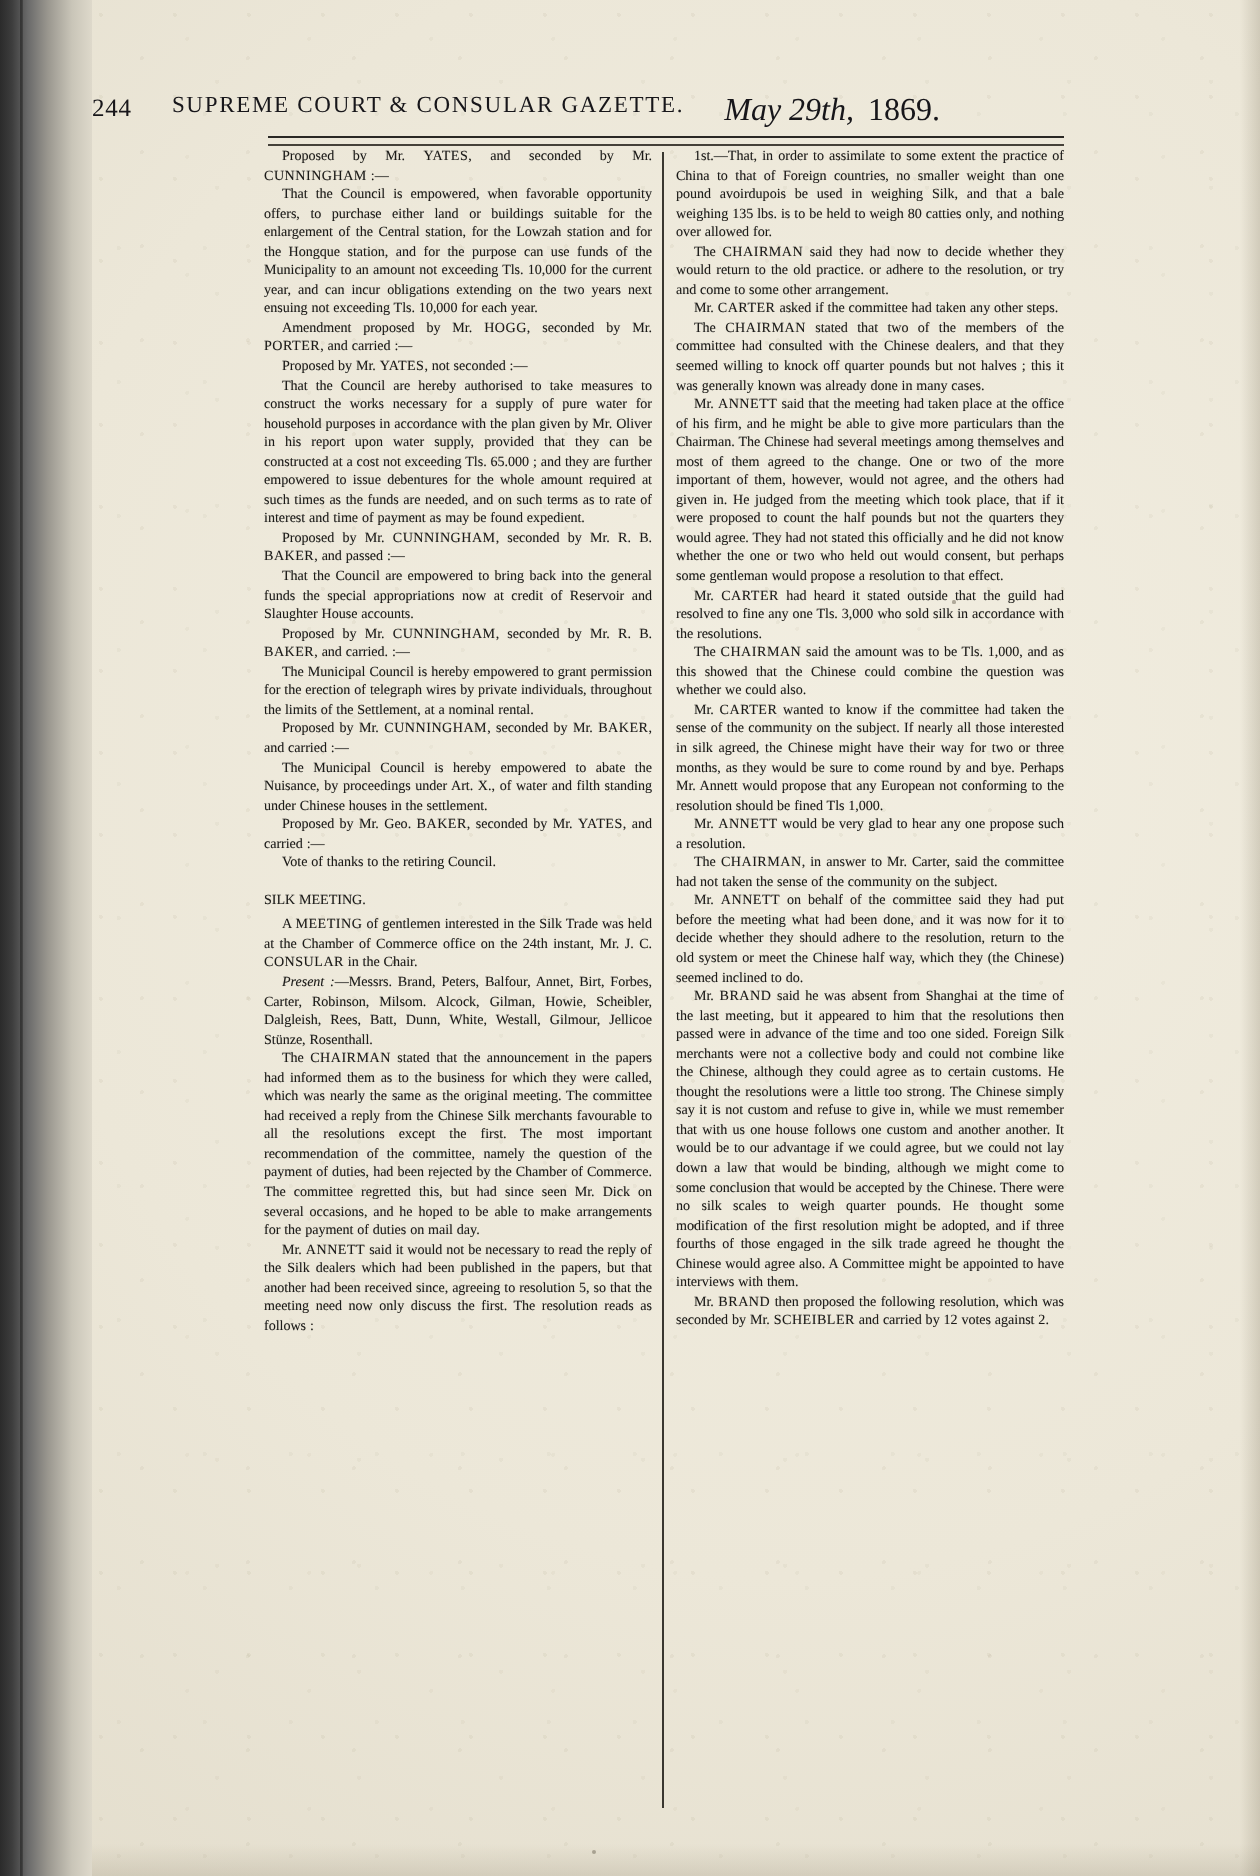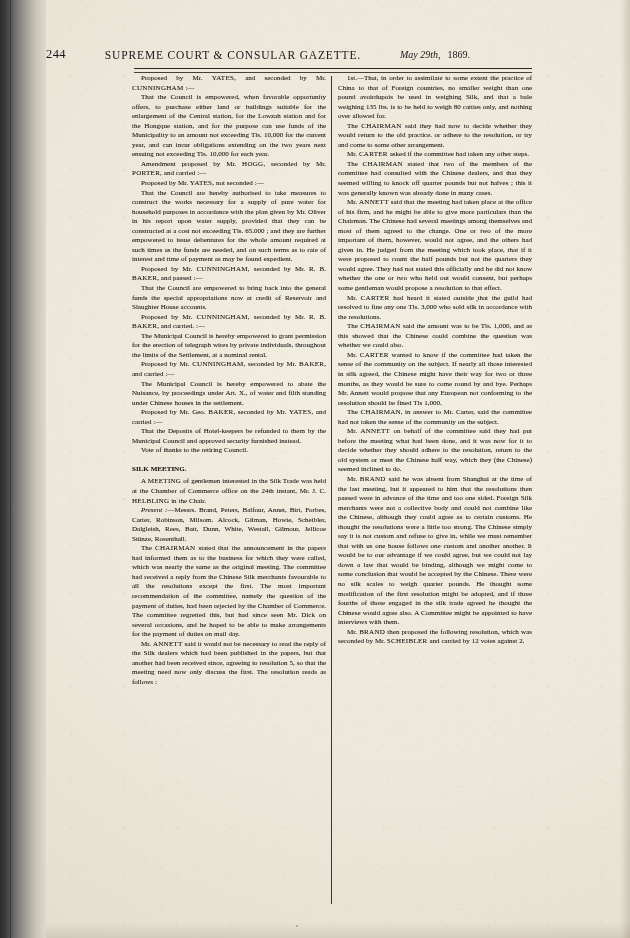--- a/index.html
+++ b/index.html
@@ -72,35 +72,35 @@
     width: 584px; height: 16px;
     background: linear-gradient(to bottom, rgba(120,112,88,0) 0%, rgba(110,100,76,.16) 100%);
   }
 
   
   #running-head {
     position: absolute;
     left: 46px; top: 47px;
     width: 424px;
     display: flex;
-    align-items: center;
+    align-items: flex-start;
     justify-content: space-between;
     color: #17161a;
   }
   #folio {
     font-size: 12.5px;
     letter-spacing: .4px;
   }
   #head-title {
     font-size: 11.5px;
     letter-spacing: .85px;
     white-space: nowrap;
   }
   #head-date {
-    font-size: 10px;
+    font-size: 16px;
     white-space: nowrap;
   }
   #head-date .date-italic { font-style: italic; }
   #head-date .date-year { margin-left: 7px; }
 
   
   #head-rule {
     position: absolute;
     left: 134px; top: 68px;
     width: 398px; height: 3px;
@@ -150,21 +150,20 @@
     font-variant: small-caps;
     letter-spacing: .25px;
   }
   .ital { font-style: italic; }
   .silk-head {
     font-size: 8.6px;
     letter-spacing: 1.4px;
     margin: 9px 0 3px 0 !important;
     text-align: left;
     text-indent: 0 !important;
-    font-weight: bold;
   }
   .vote-line {
     text-indent: 9px;
     font-size: 7.6px;
   }
 
   
   .col p { text-shadow: 0 0 .35px rgba(27,26,24,.30); }
 
   
@@ -211,36 +210,36 @@
       <p class="indent">Amendment proposed by Mr. <span class="sc">HOGG</span>, seconded by Mr. <span class="sc">PORTER</span>, and carried :—</p>
       <p class="indent">Proposed by Mr. <span class="sc">YATES</span>, not seconded :—</p>
       <p class="resolution">That the Council are hereby authorised to take measures to construct the works necessary for a supply of pure water for household purposes in accordance with the plan given by Mr. Oliver in his report upon water supply, provided that they can be constructed at a cost not exceeding Tls. 65.000 ; and they are further empowered to issue debentures for the whole amount required at such times as the funds are needed, and on such terms as to rate of interest and time of payment as may be found expedient.</p>
       <p class="indent">Proposed by Mr. <span class="sc">CUNNINGHAM</span>, seconded by Mr. R. B. <span class="sc">BAKER</span>, and passed :—</p>
       <p class="resolution">That the Council are empowered to bring back into the general funds the special appropriations now at credit of Reservoir and Slaughter House accounts.</p>
       <p class="indent">Proposed by Mr. <span class="sc">CUNNINGHAM</span>, seconded by Mr. R. B. <span class="sc">BAKER</span>, and carried. :—</p>
       <p class="resolution">The Municipal Council is hereby empowered to grant permission for the erection of telegraph wires by private individuals, throughout the limits of the Settlement, at a nominal rental.</p>
       <p class="indent">Proposed by Mr. <span class="sc">CUNNINGHAM</span>, seconded by Mr. <span class="sc">BAKER</span>, and carried :—</p>
       <p class="resolution">The Municipal Council is hereby empowered to abate the Nuisance, by proceedings under Art. X., of water and filth standing under Chinese houses in the settlement.</p>
       <p class="indent">Proposed by Mr. Geo. <span class="sc">BAKER</span>, seconded by Mr. <span class="sc">YATES</span>, and carried :—</p>
-      <p class="resolution">That the Deposits of Hotel-keepers be refunded to them by the Municipal Council and approved security furnished instead.</p>
       <p class="vote-line">Vote of thanks to the retiring Council.</p>
       <p class="silk-head">SILK MEETING.</p>
-      <p class="indent">A <span class="sc">MEETING</span> of gentlemen interested in the Silk Trade was held at the Chamber of Commerce office on the 24th instant, Mr. J. C. <span class="sc">HELBLING</span> in the Chair.</p>
+      <p class="indent">A <span class="sc">MEETING</span> of gentlemen interested in the Silk Trade was held at the Chamber of Commerce office on the 24th instant, Mr. J. C. <span class="sc">CONSULAR</span> in the Chair.</p>
       <p class="indent"><span class="ital">Present :</span>—Messrs. Brand, Peters, Balfour, Annet, Birt, Forbes, Carter, Robinson, Milsom. Alcock, Gilman, Howie, Scheibler, Dalgleish, Rees, Batt, Dunn, White, Westall, Gilmour, Jellicoe Stünze, Rosenthall.</p>
       <p class="indent">The <span class="sc">CHAIRMAN</span> stated that the announcement in the papers had informed them as to the business for which they were called, which was nearly the same as the original meeting. The committee had received a reply from the Chinese Silk merchants favourable to all the resolutions except the first. The most important recommendation of the committee, namely the question of the payment of duties, had been rejected by the Chamber of Commerce. The committee regretted this, but had since seen Mr. Dick on several occasions, and he hoped to be able to make arrangements for the payment of duties on mail day.</p>
       <p class="indent">Mr. <span class="sc">ANNETT</span> said it would not be necessary to read the reply of the Silk dealers which had been published in the papers, but that another had been received since, agreeing to resolution 5, so that the meeting need now only discuss the first. The resolution reads as follows :</p>
     </div>
   <div id="col-rule"></div>
   <div class="col" id="right-col">
       <p class="resolution">1st.—That, in order to assimilate to some extent the practice of China to that of Foreign countries, no smaller weight than one pound avoirdupois be used in weighing Silk, and that a bale weighing 135 lbs. is to be held to weigh 80 catties only, and nothing over allowed for.</p>
       <p class="indent">The <span class="sc">CHAIRMAN</span> said they had now to decide whether they would return to the old practice. or adhere to the resolution, or try and come to some other arrangement.</p>
       <p class="indent">Mr. <span class="sc">CARTER</span> asked if the committee had taken any other steps.</p>
       <p class="indent">The <span class="sc">CHAIRMAN</span> stated that two of the members of the committee had consulted with the Chinese dealers, and that they seemed willing to knock off quarter pounds but not halves ; this it was generally known was already done in many cases.</p>
       <p class="indent">Mr. <span class="sc">ANNETT</span> said that the meeting had taken place at the office of his firm, and he might be able to give more particulars than the Chairman. The Chinese had several meetings among themselves and most of them agreed to the change. One or two of the more important of them, however, would not agree, and the others had given in. He judged from the meeting which took place, that if it were proposed to count the half pounds but not the quarters they would agree. They had not stated this officially and he did not know whether the one or two who held out would consent, but perhaps some gentleman would propose a resolution to that effect.</p>
       <p class="indent">Mr. <span class="sc">CARTER</span> had heard it stated outside that the guild had resolved to fine any one Tls. 3,000 who sold silk in accordance with the resolutions.</p>
       <p class="indent">The <span class="sc">CHAIRMAN</span> said the amount was to be Tls. 1,000, and as this showed that the Chinese could combine the question was whether we could also.</p>
       <p class="indent">Mr. <span class="sc">CARTER</span> wanted to know if the committee had taken the sense of the community on the subject. If nearly all those interested in silk agreed, the Chinese might have their way for two or three months, as they would be sure to come round by and bye. Perhaps Mr. Annett would propose that any European not conforming to the resolution should be fined Tls 1,000.</p>
+      <p class="indent">Mr. <span class="sc">ANNETT</span> would be very glad to hear any one propose such a resolution.</p>
       <p class="indent">The <span class="sc">CHAIRMAN</span>, in answer to Mr. Carter, said the committee had not taken the sense of the community on the subject.</p>
       <p class="indent">Mr. <span class="sc">ANNETT</span> on behalf of the committee said they had put before the meeting what had been done, and it was now for it to decide whether they should adhere to the resolution, return to the old system or meet the Chinese half way, which they (the Chinese) seemed inclined to do.</p>
       <p class="indent">Mr. <span class="sc">BRAND</span> said he was absent from Shanghai at the time of the last meeting, but it appeared to him that the resolutions then passed were in advance of the time and too one sided. Foreign Silk merchants were not a collective body and could not combine like the Chinese, although they could agree as to certain customs. He thought the resolutions were a little too strong. The Chinese simply say it is not custom and refuse to give in, while we must remember that with us one house follows one custom and another another. It would be to our advantage if we could agree, but we could not lay down a law that would be binding, although we might come to some conclusion that would be accepted by the Chinese. There were no silk scales to weigh quarter pounds. He thought some modification of the first resolution might be adopted, and if three fourths of those engaged in the silk trade agreed he thought the Chinese would agree also. A Committee might be appointed to have interviews with them.</p>
       <p class="indent">Mr. <span class="sc">BRAND</span> then proposed the following resolution, which was seconded by Mr. <span class="sc">SCHEIBLER</span> and carried by 12 votes against 2.</p>
     </div>
 </div>
 
 </body></html>

